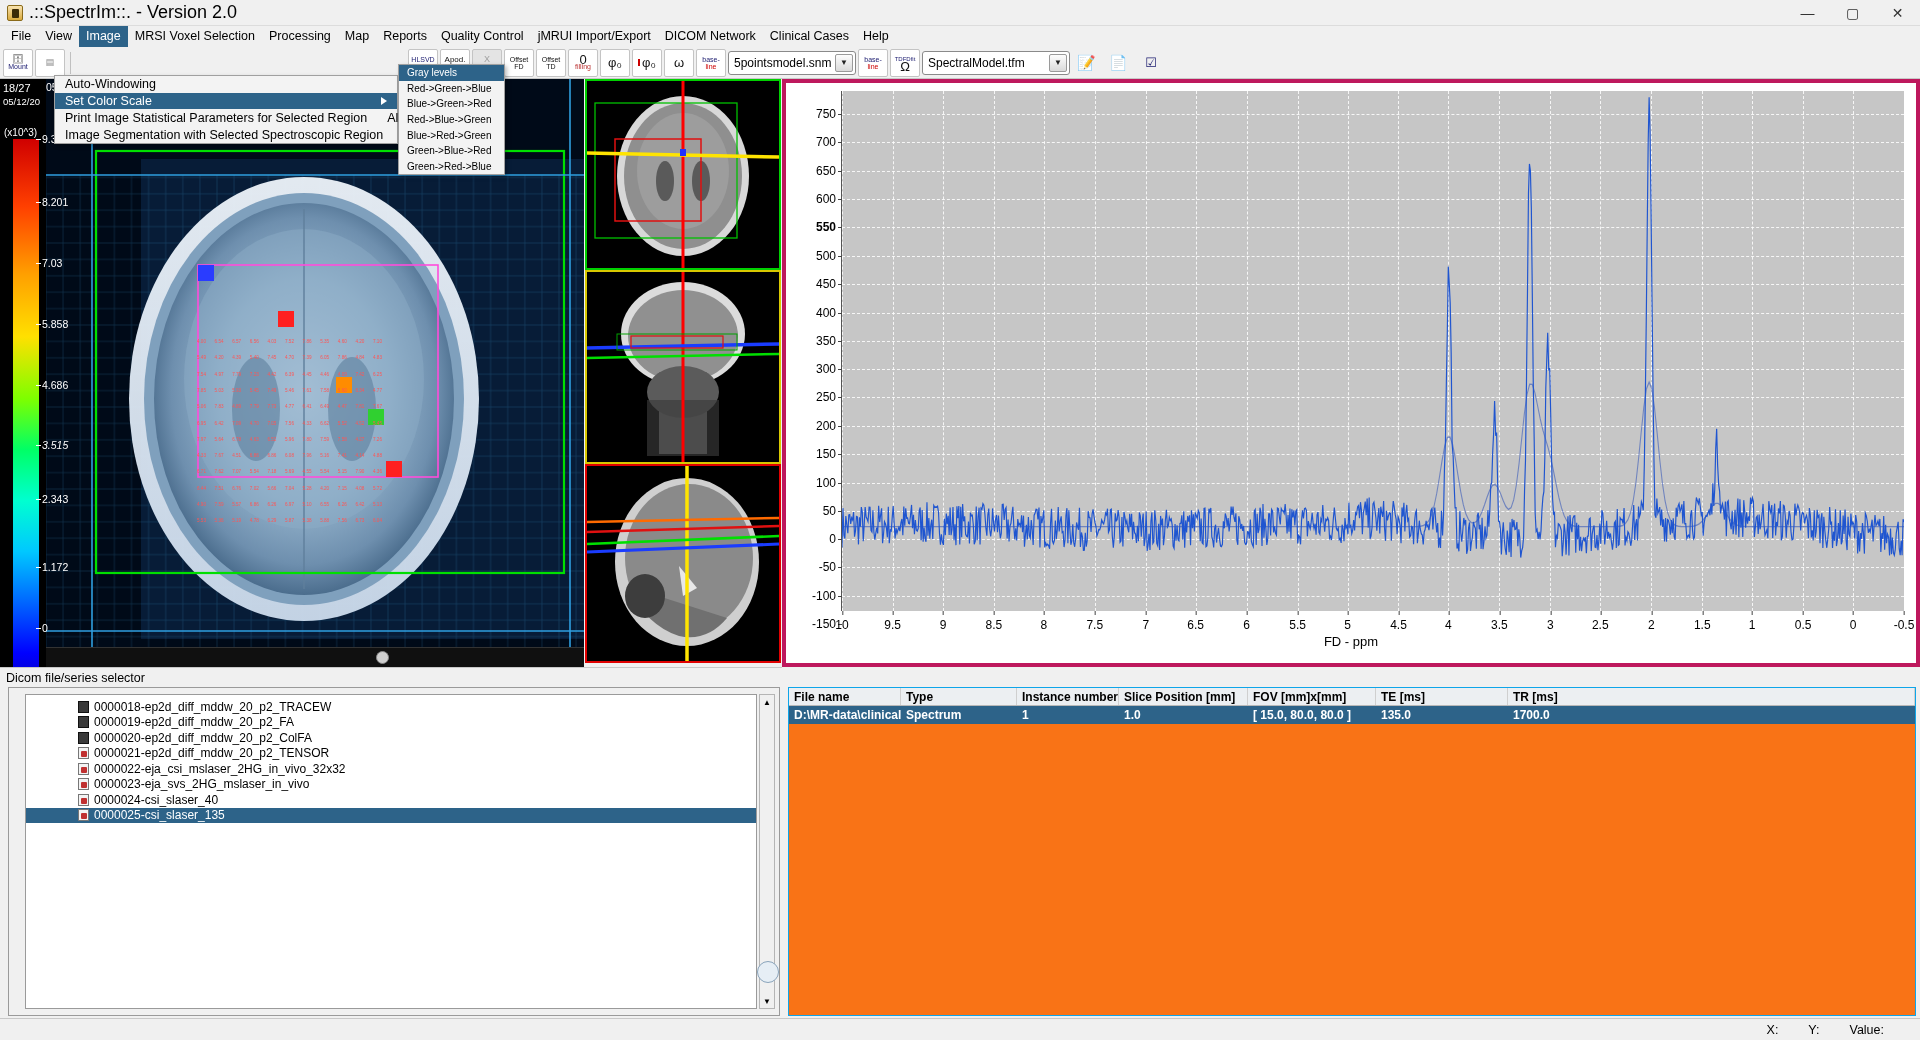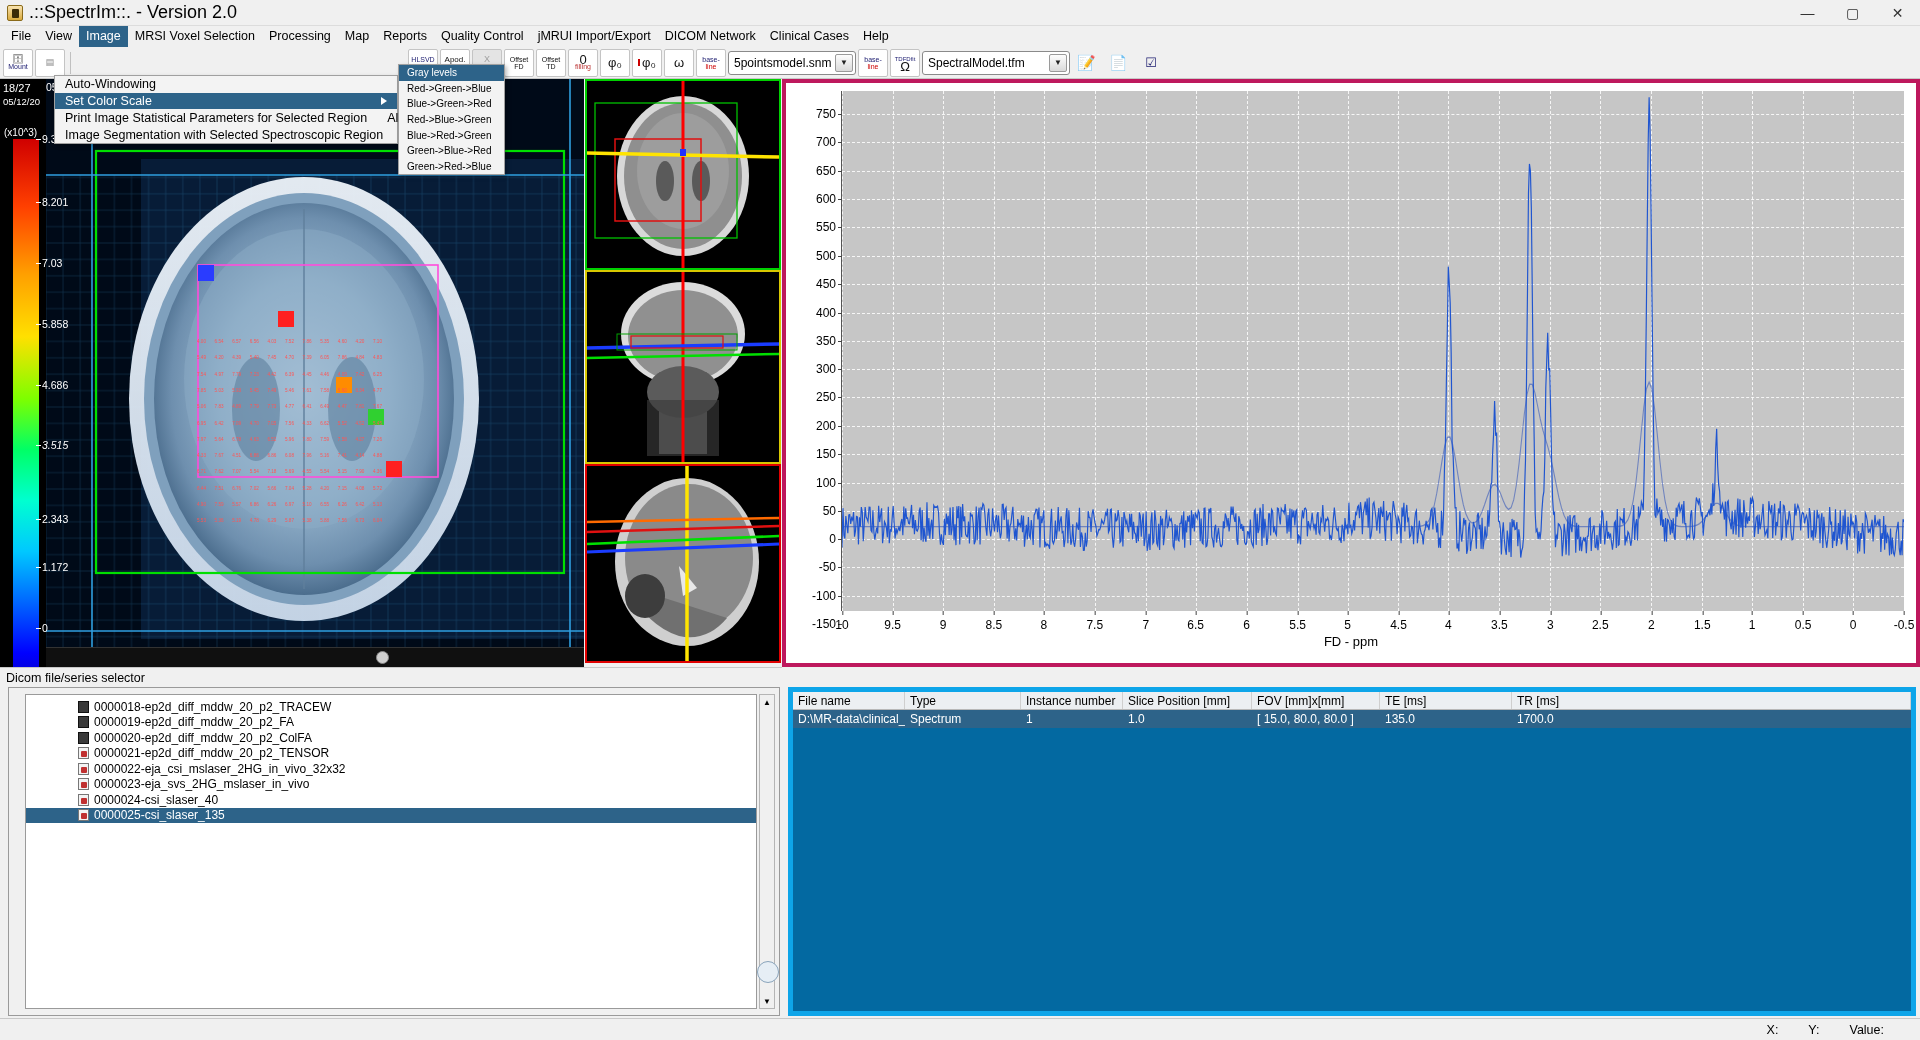--- a/index.html
+++ b/index.html
@@ -234,21 +234,21 @@
   .tr-icon.dark { background:#3a3a3a; border-color:#111; }
   .tr-icon.red  { background:#f3f3f3; }
   .tr-icon.red::after{content:"";position:absolute;left:2px;top:3px;width:6px;height:6px;background:#c03030;border-radius:1px;}
   #tree-scroll{position:absolute;right:4px;top:6px;width:16px;bottom:6px;background:#f0f0f0;border:1px solid #b5b5b5;}
   #tree-scroll .arw{height:14px;display:flex;align-items:center;justify-content:center;font-size:8px;}
   #tree-circle{position:absolute;right:0px;bottom:32px;width:22px;height:22px;border-radius:50%;
                background:#e6eef5;border:1px solid #8aa4bb;}
 
   #dicom-table {
     position:absolute; left:788px; right:4px; top:20px; bottom:2px;
-    background:#0369a1; border:5px solid #0ea5e9; overflow:hidden;
+    background:#f97316; border:1px solid #0ea5e9; overflow:hidden;font-weight:bold;
   }
   #dicom-table .thead { display:flex; height:18px; background:#eceff2; border-bottom:1px solid #b8b8b8;}
   #dicom-table .th {
     font-size:12px; padding:2px 5px; border-right:1px solid #cfcfcf; white-space:nowrap;
   }
   #dicom-table .trow { display:flex; height:18px; background:#2d6389; color:#fff; }
   #dicom-table .td { font-size:12px; padding:2px 5px; white-space:nowrap; overflow:hidden;}
 
   
   #statusbar {
@@ -401,21 +401,21 @@
       <span>05/12/2018 - 25 - csi_slaser_135</span>
     </div>
     <div id="scale-x">(x10^3)</div>
     <div id="colorbar"></div>
     <div class="cb-tick" style="top:54px;">9.373</div>
     <div class="cb-tick" style="top:117px;">8.201</div>
     <div class="cb-tick" style="top:178px;">7.03</div>
     <div class="cb-tick" style="top:239px;">5.858</div>
     <div class="cb-tick" style="top:300px;">4.686</div>
     <div class="cb-tick" style="top:360px;font-style:italic;">3.515</div>
-    <div class="cb-tick" style="top:434px;">2.343</div>
+    <div class="cb-tick" style="top:414px;">2.343</div>
     <div class="cb-tick" style="top:482px;">1.172</div>
     <div class="cb-tick" style="top:543px;">0</div>
 
     <svg id="brain-axial" viewBox="0 0 538 568" preserveAspectRatio="none">
       <defs>
         <radialGradient id="brainG" cx="50%" cy="48%" r="52%">
           <stop offset="0%" stop-color="#b9cfe2"></stop>
           <stop offset="55%" stop-color="#93b2cb"></stop>
           <stop offset="85%" stop-color="#6e8fae"></stop>
           <stop offset="100%" stop-color="#4b6d8d"></stop>
@@ -652,21 +652,21 @@
 
       <div class="gl-h" style="top:4.4%;"></div>
         <div class="yt" style="top:4.4%;">750</div>
       <div class="gl-h" style="top:9.9%;"></div>
         <div class="yt" style="top:9.9%;">700</div>
       <div class="gl-h" style="top:15.3%;"></div>
         <div class="yt" style="top:15.3%;">650</div>
       <div class="gl-h" style="top:20.8%;"></div>
         <div class="yt" style="top:20.8%;">600</div>
       <div class="gl-h" style="top:26.2%;"></div>
-        <div class="yt" style="top:26.2%;">550</div>
+        <div class="yt" style="top:26.2%;font-weight:bold;">550</div>
       <div class="gl-h" style="top:31.7%;"></div>
         <div class="yt" style="top:31.7%;">500</div>
       <div class="gl-h" style="top:37.1%;"></div>
         <div class="yt" style="top:37.1%;">450</div>
       <div class="gl-h" style="top:42.6%;"></div>
         <div class="yt" style="top:42.6%;">400</div>
       <div class="gl-h" style="top:48.0%;"></div>
         <div class="yt" style="top:48.0%;">350</div>
       <div class="gl-h" style="top:53.5%;"></div>
         <div class="yt" style="top:53.5%;">300</div>

